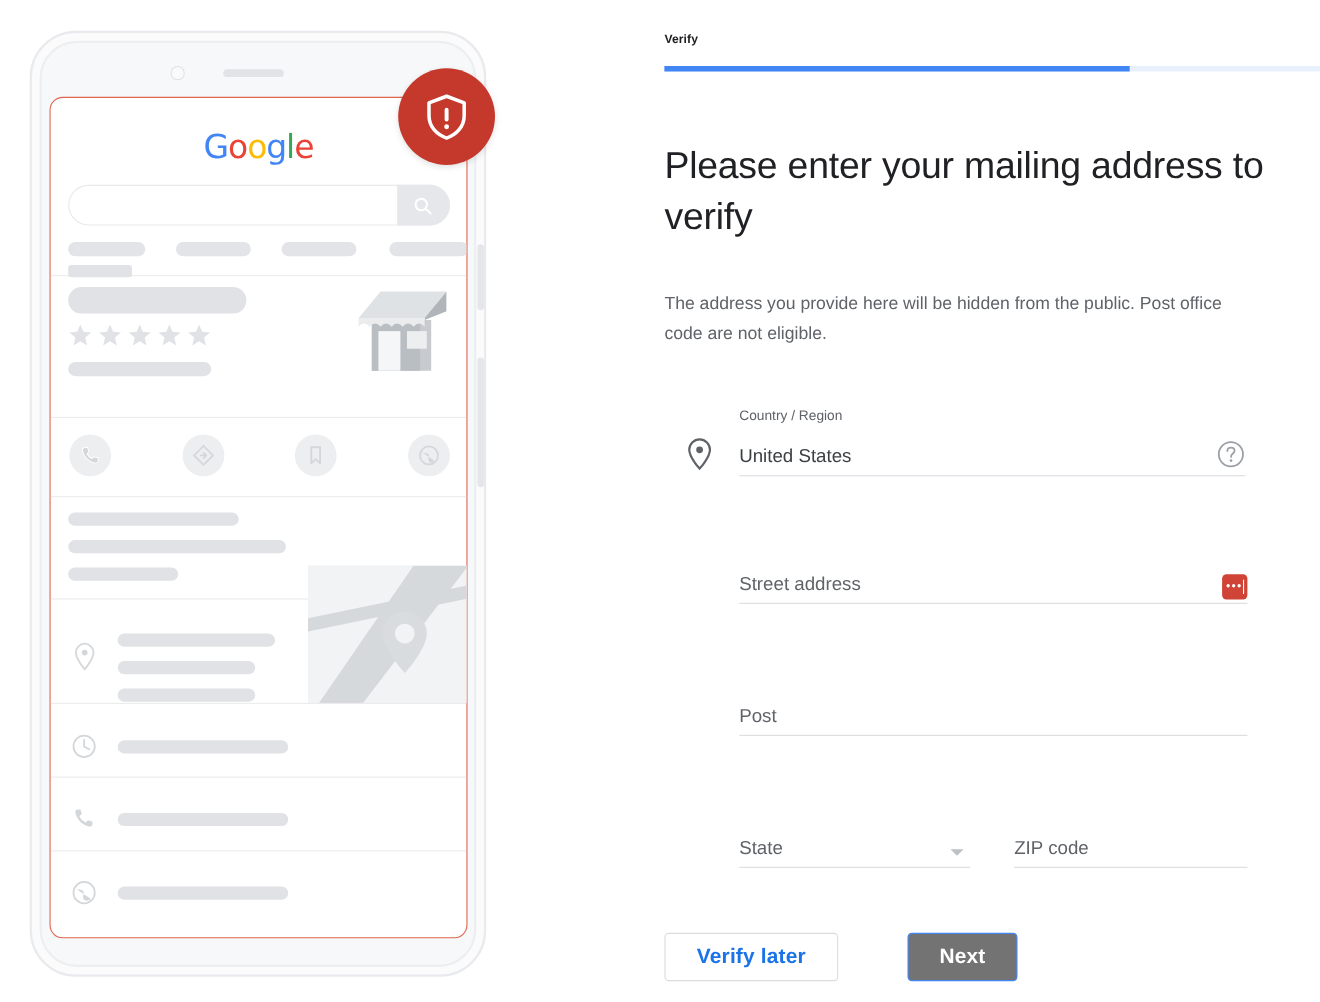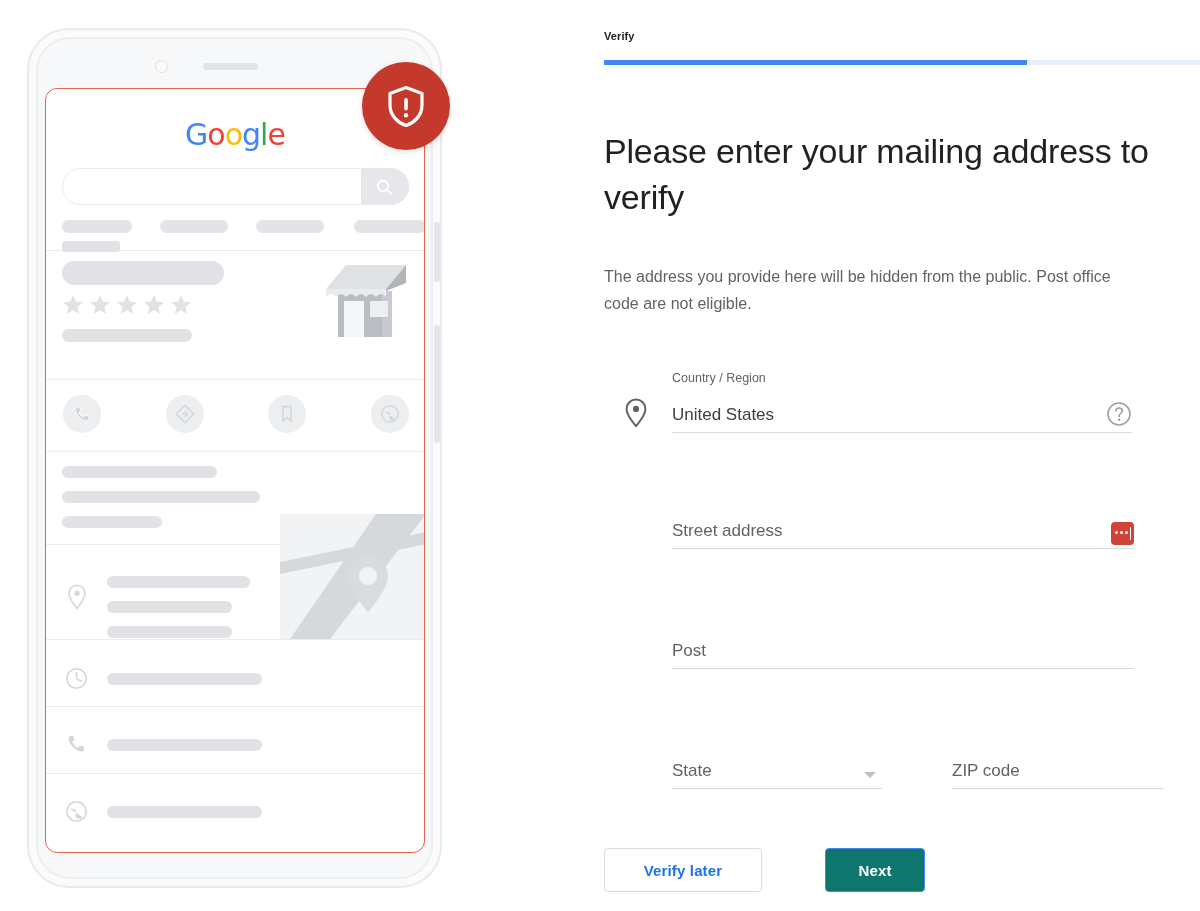--- a/index.html
+++ b/index.html
@@ -279,39 +279,39 @@
     border-right: 6px solid transparent;
     border-top: 6px solid #bdc1c6;
   }
 
   .btn-row { position: absolute; left: 0; top: 848px; }
 
   .btn {
     position: absolute;
     height: 44px;
     border-radius: 4px;
-    font-size: 15px;
+    font-size: 19px;
     font-weight: 700;
     display: flex;
     align-items: center;
     justify-content: center;
     cursor: pointer;
     letter-spacing: 0.15px;
   }
   .btn-secondary {
     left: 0;
     width: 158px;
     background: #ffffff;
     border: 1px solid #dadce0;
     color: #1a73e8;
   }
   .btn-primary {
     left: 221px;
     width: 100px;
-    background: #0f766e;
+    background: #737373;
     border: 1px solid #4285f4;
     color: #ffffff;
   }
 </style>
 </head>
 <body>
 
 <div class="page">
 
   <div class="illustration">
@@ -533,21 +533,21 @@
 
       <div class="field" style="left:68px;top:273px;width:462px;height:34px;">
         <div class="field-text ph">Post</div>
       </div>
 
       <div class="field" style="left:68px;top:393px;width:210px;height:34px;">
         <div class="field-text ph">State</div>
         <div class="dd-arrow"></div>
       </div>
 
-      <div class="field" style="left:318px;top:393px;width:212px;height:34px;margin-left:30px;">
+      <div class="field" style="left:318px;top:393px;width:212px;height:34px;">
         <div class="field-text ph">ZIP code</div>
       </div>
 
     </div>
 
     <div class="btn-row">
       <div class="btn btn-secondary">Verify later</div>
       <div class="btn btn-primary">Next</div>
     </div>
 

